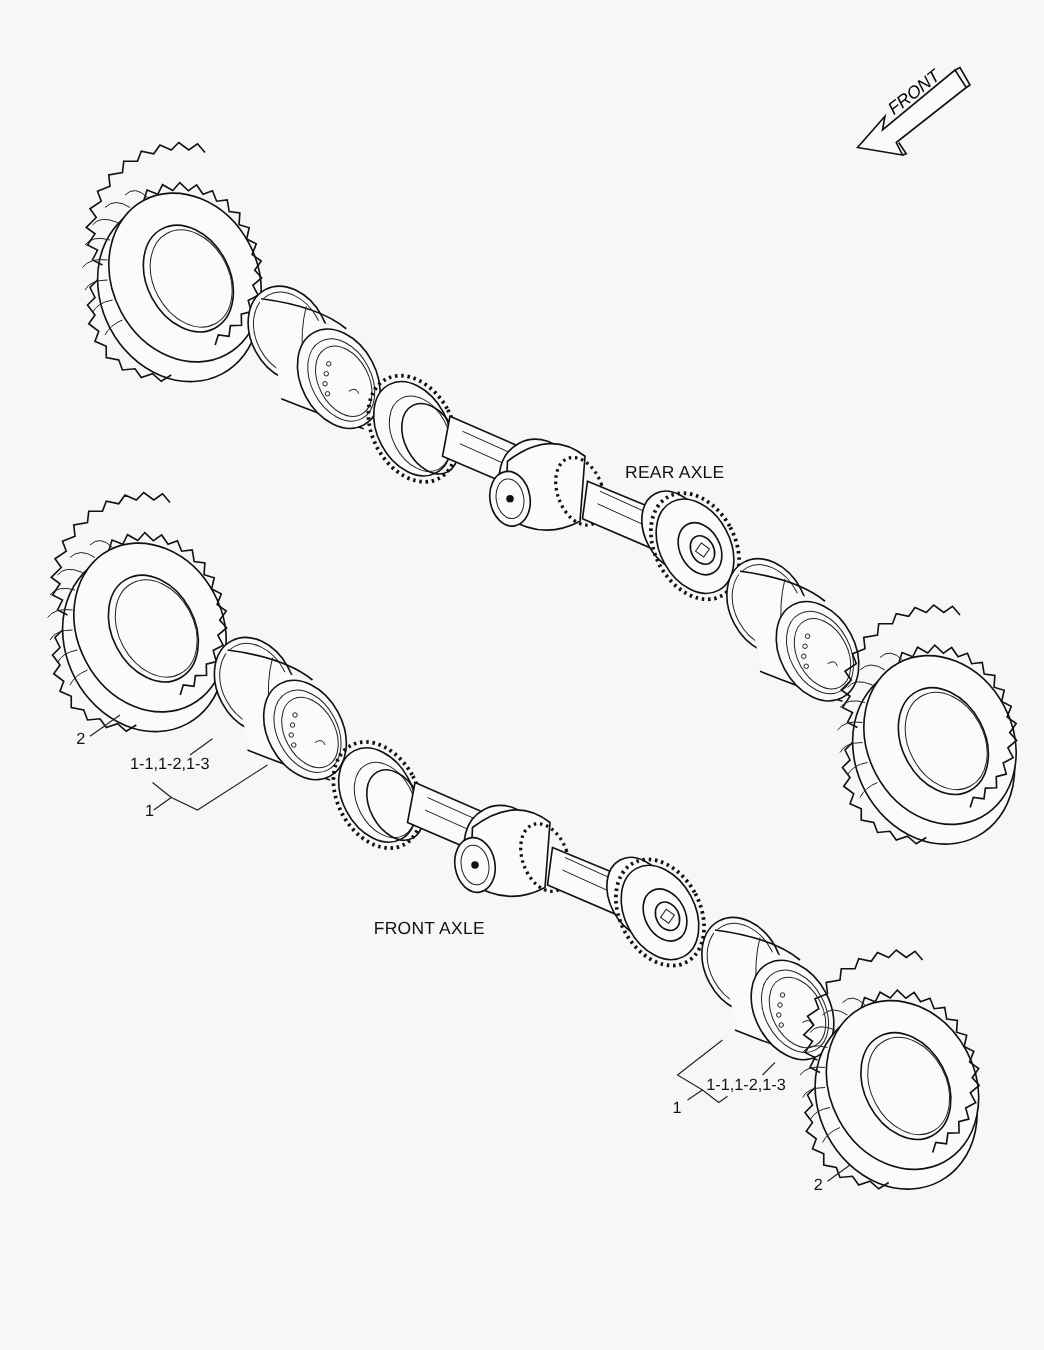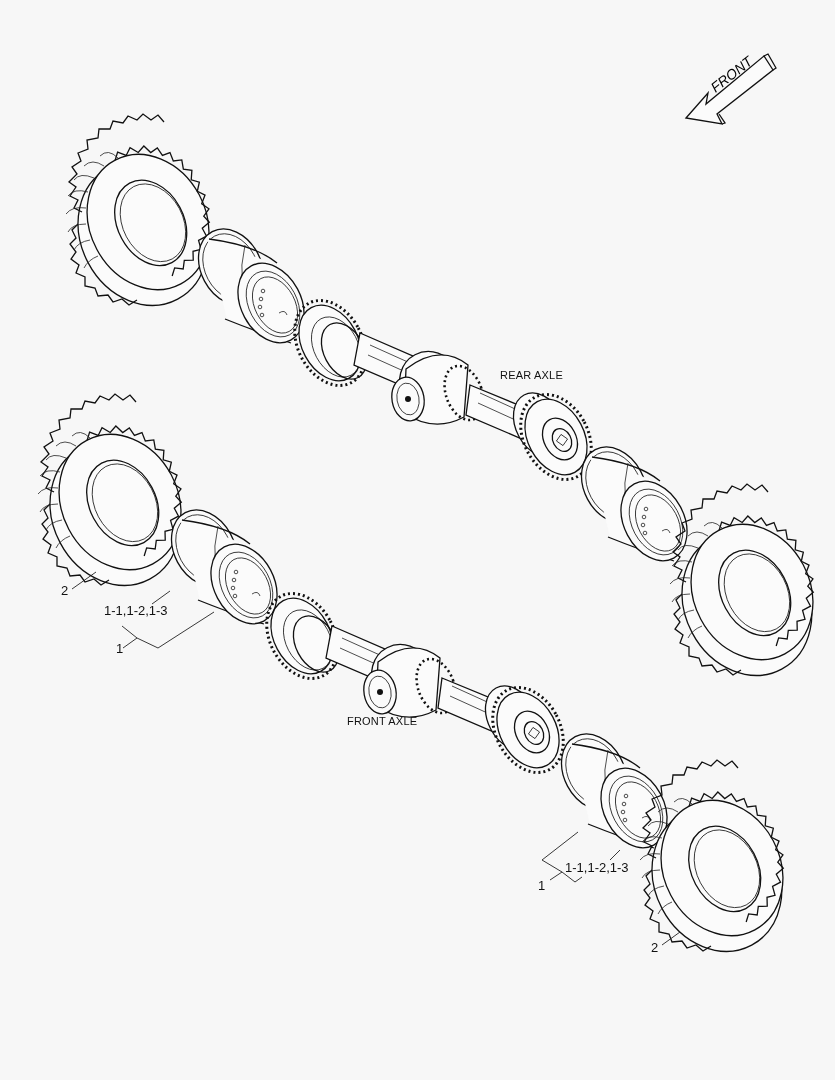--- a/index.html
+++ b/index.html
@@ -11,21 +11,21 @@
   }
   #diagram { position: absolute; left: 0; top: 0; width: 835px; height: 1080px; }
   .lbl {
     position: absolute;
     font-family: "Liberation Sans", sans-serif;
     font-size: 13px;
     color: #111;
     white-space: nowrap;
     line-height: 1;
   }
-  .axle-lbl { font-size: 11px; letter-spacing: 0.2px; }
+  .axle-lbl { font-size: 14px; letter-spacing: 0.2px; }
   .front-arrow-text {
     font-family: "Liberation Sans", sans-serif;
     font-size: 14px; font-style: italic;
   }
   svg .ln { fill: none; stroke: #111; stroke-width: 1.3; }
   svg .thin { fill: none; stroke: #222; stroke-width: 0.8; }
   svg .fillw { fill: #fbfbfb; stroke: #111; stroke-width: 1.3; }
   svg .leader { fill: none; stroke: #222; stroke-width: 0.9; }
 </style>
 </head>
@@ -167,21 +167,21 @@
 
     <path class="leader" d="M662,945 L680,932"></path>
   </g>
 </svg>
 
 <div class="front-arrow-label" style="position:absolute;left:707px;top:82px;transform:rotate(-38deg);transform-origin:left top;">
   <span class="front-arrow-text">FRONT</span>
 </div>
 
 <div class="lbl axle-lbl" style="left:500px;top:370px;">REAR AXLE</div>
-<div class="lbl axle-lbl" style="left:299px;top:716px;margin-left:48px;">FRONT AXLE</div>
+<div class="lbl axle-lbl" style="left:299px;top:735px;">FRONT AXLE</div>
 
 <div class="lbl" style="left:61px;top:584px;">2</div>
 <div class="lbl" style="left:104px;top:604px;">1-1,1-2,1-3</div>
 <div class="lbl" style="left:116px;top:642px;">1</div>
 
 <div class="lbl" style="left:565px;top:861px;">1-1,1-2,1-3</div>
 <div class="lbl" style="left:538px;top:879px;">1</div>
 <div class="lbl" style="left:651px;top:941px;">2</div>
 
 </body></html>

